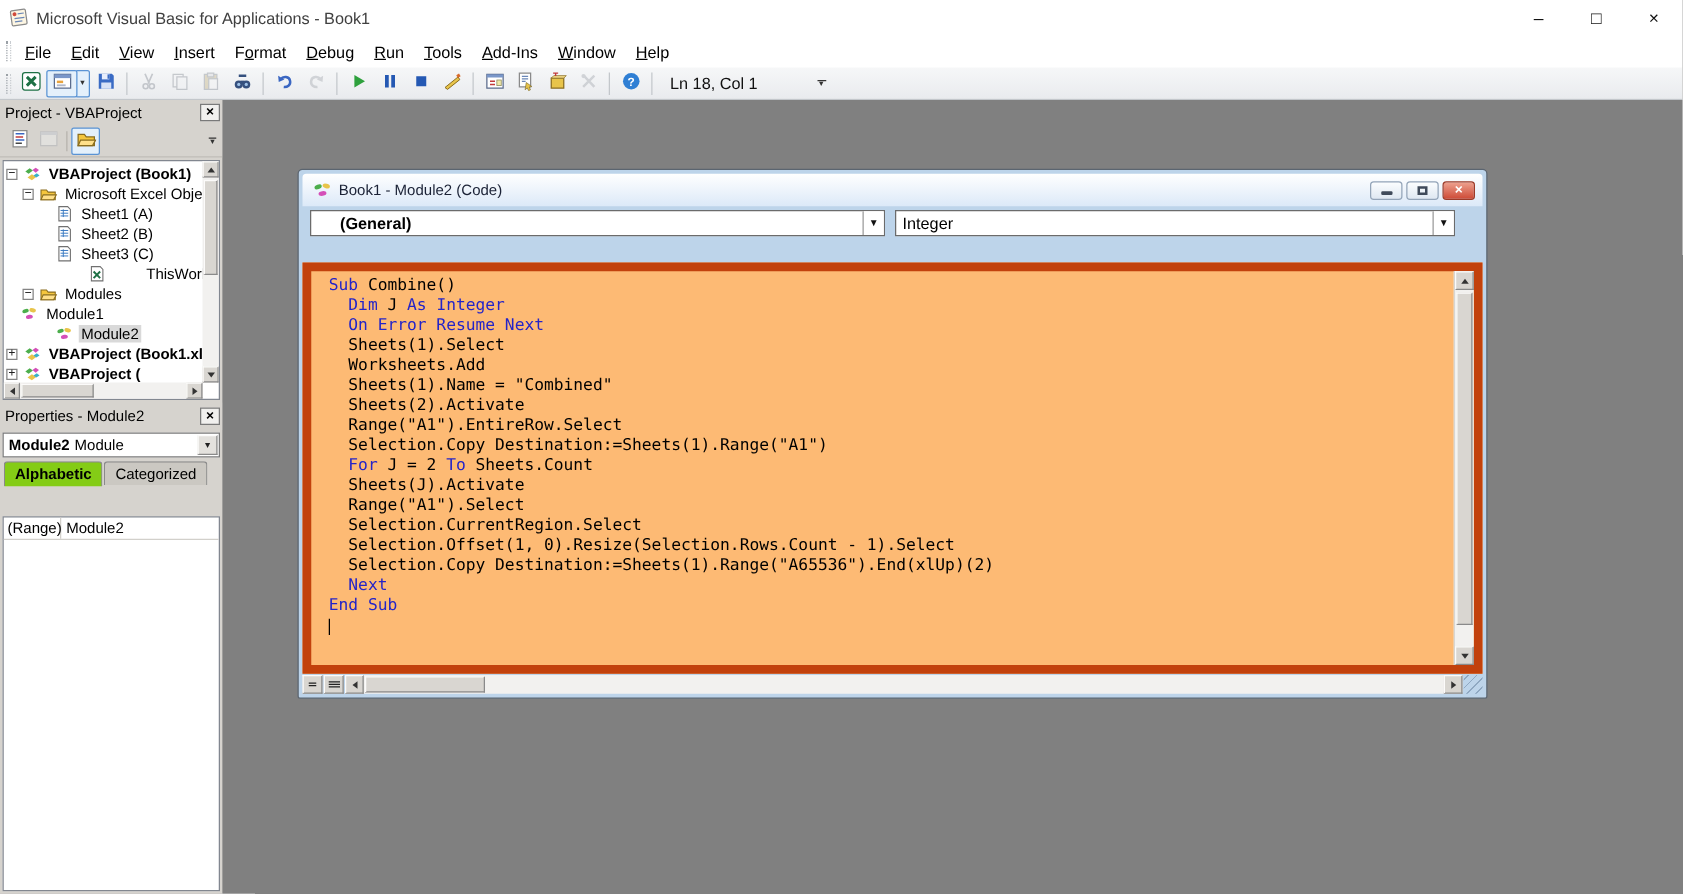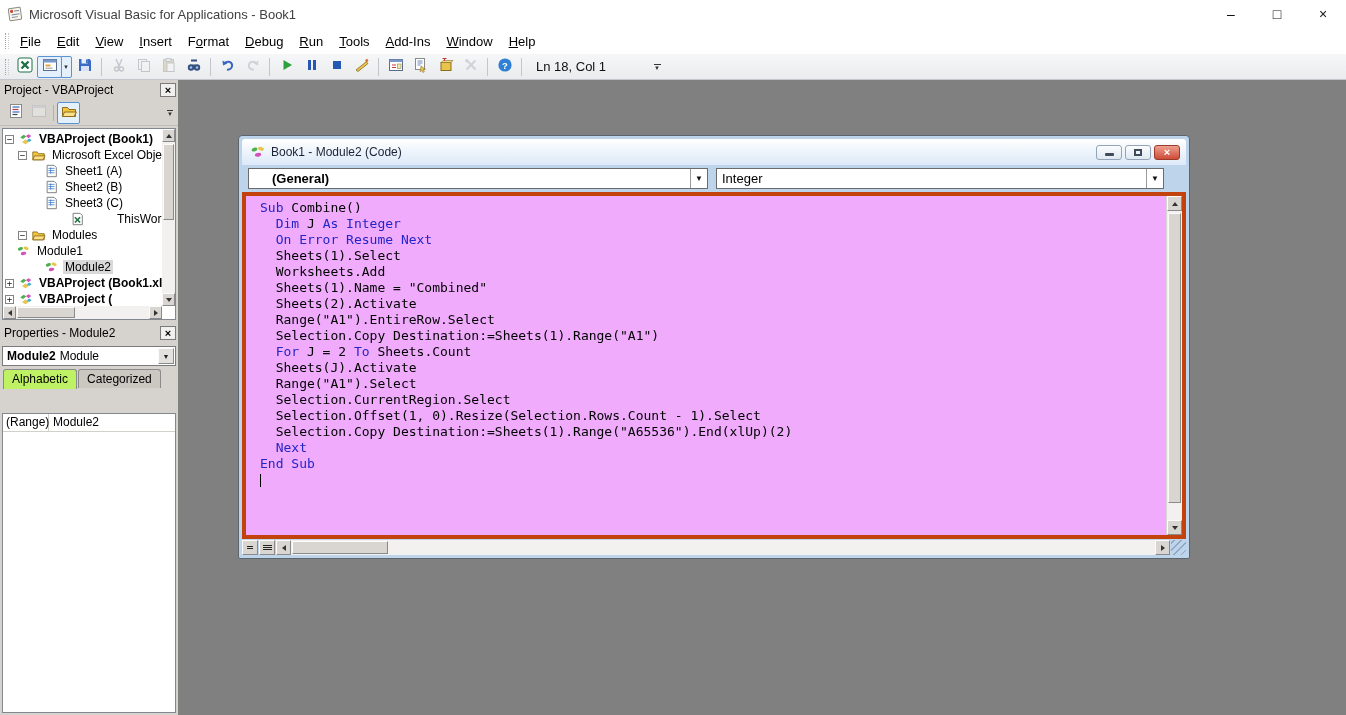--- a/index.html
+++ b/index.html
@@ -75,21 +75,21 @@
   .tri.right { border-top:3px solid transparent; border-bottom:3px solid transparent; border-left:4px solid #333; }
 
   #properties-panel { position:absolute; left:0; top:242px; width:178px; height:393px; background:#d6d3ce; }
   #properties-panel .panel-header { height:22px; }
   .obj-combo { margin:2px 2px 2px 2px; height:20px; background:#fff; border:1px solid #7a7a7a; display:flex; align-items:center; padding-left:4px; font-size:12px; }
   .obj-combo .b { font-weight:bold; }
   .obj-combo .typ { margin-left:4px; }
   .obj-combo .cb-arrow { margin-left:auto; width:16px; height:16px; margin-right:1px; background:#e3e1dd; border:1px solid; border-color:#fcfbfa #8a8a8a #8a8a8a #fcfbfa; display:flex; align-items:center; justify-content:center; font-size:7px; color:#222; }
   .prop-tabs { display:flex; padding-left:3px; height:20px; align-items:flex-end; }
   .prop-tab { font-size:12px; padding:2px 8px 2px 8px; border:1px solid #8a8a8a; border-bottom:none; border-radius:3px 3px 0 0; background:#cbc8c2; margin-right:1px; }
-  .prop-tab.active { background:#bef264; position:relative; top:1px; padding-bottom:3px; }
+  .prop-tab.active { background:#84cc16; position:relative; top:1px; padding-bottom:3px;font-weight:bold; }
   .prop-grid { position:absolute; left:2px; right:2px; top:91px; bottom:2px; background:#fff; border:1px solid #828790; }
   .prop-row { height:18px; display:flex; border-bottom:1px solid #d2d0cb; font-size:12px; }
   .prop-name { width:46px; padding:1px 3px; border-right:1px solid #d2d0cb; }
   .prop-val { flex:1; padding:1px 4px; }
 
   
   .mdi { position:absolute; left:178px; top:0; width:1288px; height:635px; background:#808080; }
   #code-window { position:absolute; left:60px; top:55px; width:952px; height:424px; background:#bdd4ea; border:1px solid #5b6570; border-radius:4px 4px 2px 2px; padding:3px; display:flex; flex-direction:column; }
   .mdi-titlebar { height:26px; display:flex; align-items:center; background:linear-gradient(#ffffff,#dce9f8); border-radius:3px 3px 0 0; padding:0 4px; }
   .mdi-titlebar .mdi-ico { width:16px; height:16px; margin:0 5px 0 4px; }
@@ -97,21 +97,21 @@
   .mdi-controls { margin-left:auto; display:flex; gap:3px; padding-right:2px; }
   .mdi-btn { width:26px; height:15px; border-radius:3px; border:1px solid #93a4b8; background:linear-gradient(#fbfdfe,#dfe8f2); display:flex; align-items:center; justify-content:center; }
   .mdi-btn .minbar { width:9px; height:3px; background:#3f4a5a; border-radius:1px; margin-top:4px; }
   .mdi-btn .restbox { width:8px; height:7px; border:2px solid #3f4a5a; }
   .mdi-btn.close { background:linear-gradient(#eda08e,#ce4b37); border-color:#9c3a28; color:#fff; font-size:11px; font-weight:bold; line-height:1; }
   .combo-row { height:27px; display:flex; align-items:center; padding:0 0 0 6px; }
   .combo { height:21px; background:#fff; border:1px solid #6b6b6b; display:flex; align-items:center; padding-left:5px; font-size:13px; }
   .combo.obj { width:460px; font-weight:bold;padding-left:23px; }
   .combo.proc { width:448px; margin-left:8px; }
   .combo .cb-arrow { margin-left:auto; width:17px; height:19px; background:#fff; border-left:1px solid #9a9a9a; display:flex; align-items:center; justify-content:center; font-size:8px; color:#111; }
-  .code-client { flex:1; position:relative; background:#f0abfc; border:4px solid #c2410c; display:flex; }
+  .code-client { flex:1; position:relative; background:#fdba74; border:7px solid #c2410c; display:flex;margin-top:18px; }
   .code-pane { flex:1; overflow:hidden; padding:4px 0 0 14px; font-family:"DejaVu Sans Mono",monospace; font-size:13px; line-height:16px; white-space:pre; }
   .code-line { height:16px; }
   .kw { color:var(--kw,#2424c8); }
   .caret { display:inline-block; width:1px; height:13px; background:#000; vertical-align:text-bottom; }
   .code-sb-v { width:16px; background:#f2f1ef; border-left:1px solid #d8d6d2; position:relative; }
   .code-sb-v .sb-btn { left:0; right:0; height:15px; }
   .code-sb-v .t { top:0; } .code-sb-v .bm { bottom:0; }
   .code-sb-v .sb-thumb { left:1px; right:1px; top:17px; bottom:32px; }
   .bottom-bar { height:16px; display:flex; align-items:stretch; background:#bdd4ea; padding-top:1px; }
   .split-btn { width:16px; height:15px; background:#d9d6d1; border:1px solid; border-color:#fcfbfa #8a8a8a #8a8a8a #fcfbfa; margin-right:1px; display:flex; flex-direction:column; align-items:center; justify-content:center; gap:1px; }

